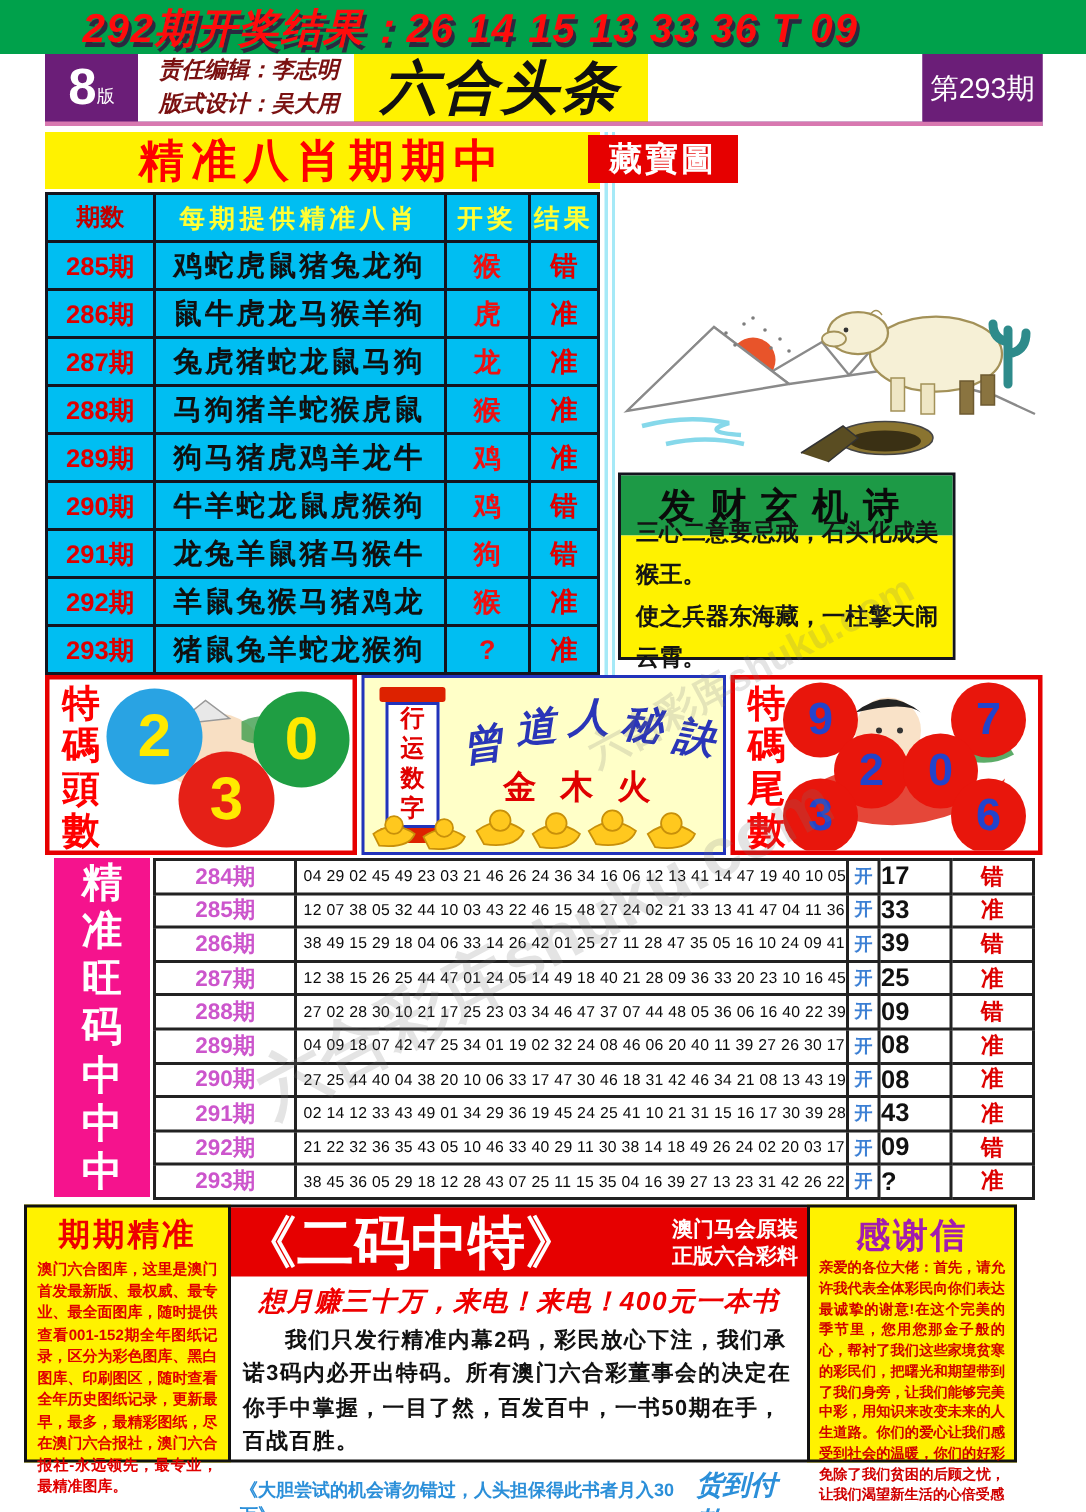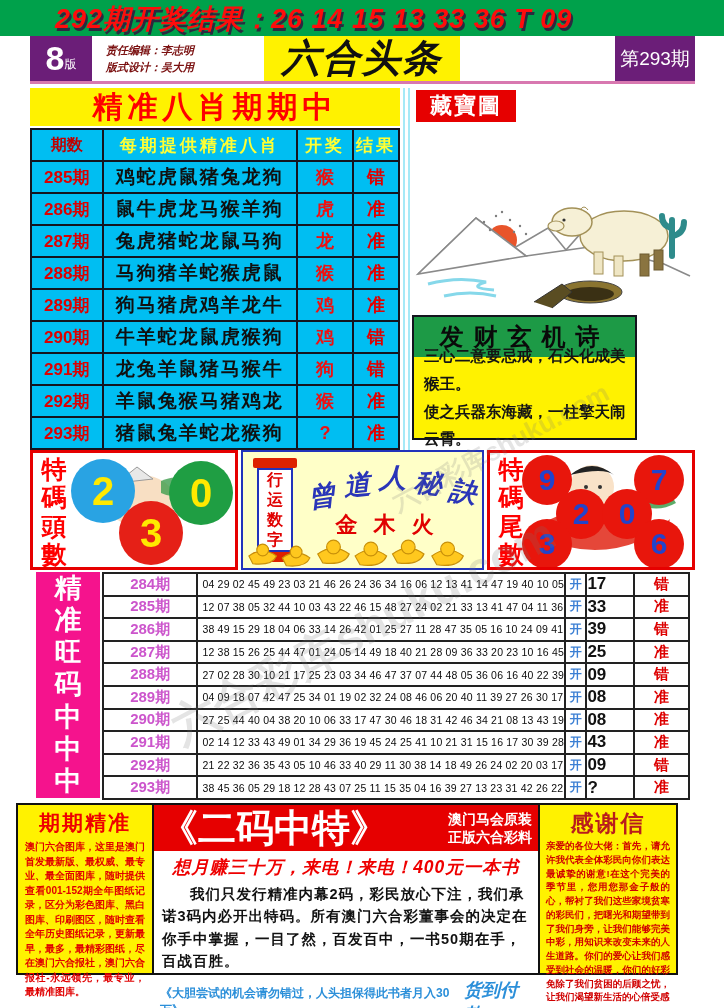--- a/index.html
+++ b/index.html
@@ -10,21 +10,21 @@
   .top-banner { position:absolute; left:0; top:0; width:724px; height:36px; background:#00A14B; }
   .top-banner .txt { position:absolute; left:55px; top:1px; font-size:27px; font-weight:bold;
     color:#FF0C0C; letter-spacing:1px; text-shadow:2px 3px 0 #2a2a40; font-style:italic; }
 
   
   .masthead { position:absolute; left:30px; top:36px; width:665px; height:48px; display:flex;
     background:#6B1E78; border-bottom:3px solid #D878B0; }
   .mh-edition { width:62px; color:#fff; display:flex; align-items:center; justify-content:center; }
   .mh-edition .big { font-size:34px; font-weight:bold; }
   .mh-edition .small { font-size:12px; margin-top:12px; }
-  .mh-credits { width:172px; background:#fff; color:#7A1010; font-size:11px; font-weight:bold;
+  .mh-credits { width:144px; background:#fff; color:#7A1010; font-size:15px; font-weight:bold;
     font-style:italic; display:flex; flex-direction:column; justify-content:center; padding-left:14px; line-height:1.5; }
   .mh-title { width:196px; background:#FFF200; color:#111; font-size:38px; font-weight:bold;
     font-style:italic; display:flex; align-items:center; justify-content:center; letter-spacing:2px; }
   .mh-gap { flex:1; background:#fff; }
   .mh-issue { width:80px; background:#6B1E78; color:#fff; font-size:19px;
     display:flex; align-items:center; justify-content:center; }
 
   
   .xiao-title { position:absolute; left:30px; top:88px; width:370px; height:38px; background:#FFF200;
     color:#FF0000; font-size:30px; font-weight:bold; display:flex; align-items:center;
@@ -39,21 +39,21 @@
   .x-issue { color:#DD0000; font-size:17px; font-weight:bold; }
   .x-animals { color:#101010; font-size:19px; font-weight:bold; letter-spacing:2px; }
   .x-open { color:#EE1111; font-size:18px; font-weight:bold; }
   .x-verdict { color:#E00000; font-size:18px; font-weight:bold; }
 
   
   .divider { position:absolute; left:403px; top:88px; width:7px; height:362px;
     background:linear-gradient(90deg,#A5E9F7 0 2px,#fff 2px 5px,#A5E9F7 5px 7px); }
 
   
-  .treasure-badge { position:absolute; left:416px; top:90px; width:100px; height:32px; background:#E60000;
+  .treasure-badge { position:absolute; left:392px; top:90px; width:100px; height:32px; background:#E60000;
     color:#fff; font-size:22px; font-weight:bold; display:flex; align-items:center; justify-content:center;
     letter-spacing:2px; }
   .treasure-img { position:absolute; left:414px; top:124px; width:281px; height:188px; background:#fff; }
 
   
   .poem { position:absolute; left:412px; top:315px; width:225px; height:125px; border:2px solid #14141e; }
   .poem-head { height:40px; background:#1D9A46; color:#0a0a0a; font-size:24px; font-weight:bold;
     display:flex; align-items:center; justify-content:center; letter-spacing:10px; }
   .poem-body { height:81px; background:#FFF200; color:#141414; font-size:15.5px; font-weight:bold;
     display:flex; flex-direction:column; justify-content:center; padding-left:10px; line-height:1.8; }
@@ -121,21 +121,21 @@
     text-align:center; }
   .bc-hot { color:#EE0000; font-size:17.5px; font-weight:bold; text-align:center; margin-top:4px;
     font-style:italic; letter-spacing:1px; }
   .bc-body { color:#111; font-size:14.5px; font-weight:bold; line-height:1.55; padding:4px 8px 0 8px;
     letter-spacing:1px; }
   .bc-body .indent { display:inline-block; width:28px; }
   .bc-blue { display:flex; align-items:center; padding:5px 6px 0 6px; }
   .bc-note { color:#2B8FD9; font-size:12px; font-weight:bold; }
   .bc-cod { color:#2B8FD9; font-size:18px; font-weight:bold; font-style:italic; margin-left:8px; }
   .bt-right { width:140px; background:#FFF200; border:2px solid #111; padding:3px 6px; }
-  .bt-right h3 { color:#b91c1c; font-size:23px; text-align:center; letter-spacing:2px; }
+  .bt-right h3 { color:#a21caf; font-size:23px; text-align:center; letter-spacing:2px; }
   .bt-right p { color:#D00000; font-size:9.5px; font-weight:bold; line-height:1.45; text-align:justify; }
 
   .watermark { position:absolute; color:rgba(120,120,120,0.20); font-weight:bold; pointer-events:none; }
   .wm1 { left:150px; top:600px; font-size:46px; transform:rotate(-28deg); }
   .wm2 { left:380px; top:430px; font-size:26px; transform:rotate(-28deg); }
 </style>
 </head>
 <body>
 
 <div class="page">

